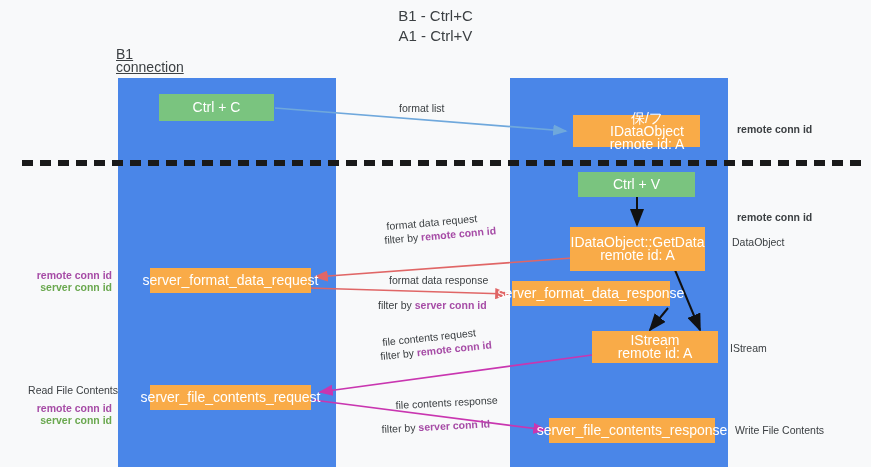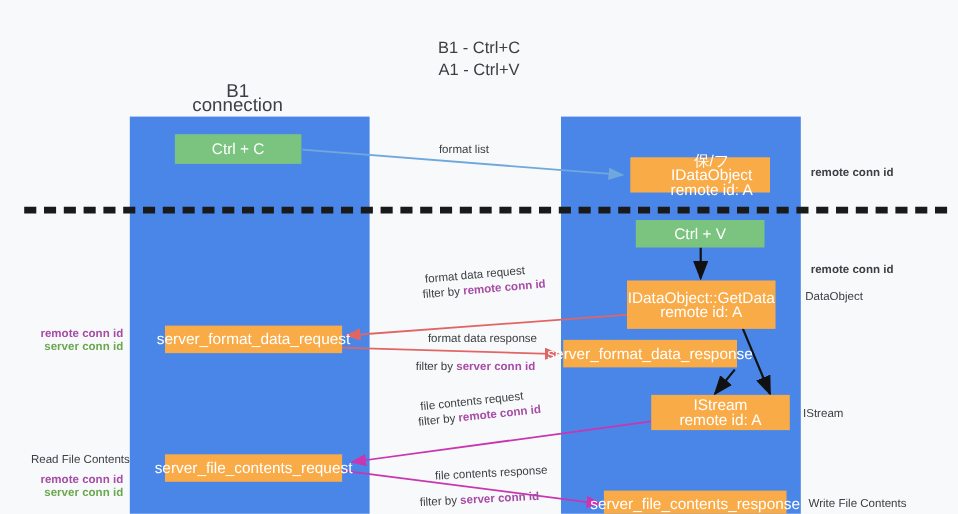--- a/index.html
+++ b/index.html
@@ -3,34 +3,34 @@
 <meta charset="utf-8">
 <style>
   html,body{margin:0;padding:0;}
   body{
     width:871px;height:467px;
     background:#f8f9fa;
     font-family:"Liberation Sans", sans-serif;
     overflow:hidden;
     position:relative;
   }
-  .stage{position:absolute;inset:0;margin-top:28px;}
+  .stage{position:absolute;inset:0;}
   svg.wires{position:absolute;left:0;top:0;width:871px;height:467px;pointer-events:none;}
 
   
   .title{
     position:absolute;left:0;top:6px;width:871px;
     text-align:center;color:#3c4043;font-size:15px;line-height:20px;
   }
 
   
   .lane{position:absolute;background:#4a86e8;}
   .lane-head{
-    position:absolute;text-align:center;color:#3c4043;
-    font-size:17px;line-height:13px;width:200px;
+    position:absolute;color:#3c4043;
+    font-size:14px;line-height:13px;width:200px;text-decoration:underline;
   }
 
   
   .node{
     position:absolute;box-sizing:border-box;
     display:flex;flex-direction:column;align-items:center;justify-content:center;
     color:#ffffff;font-size:14px;line-height:13px;text-align:center;
   }
   .node.green{background:#7ac47f;}
   .node.orange{background:#f9ab48;}

